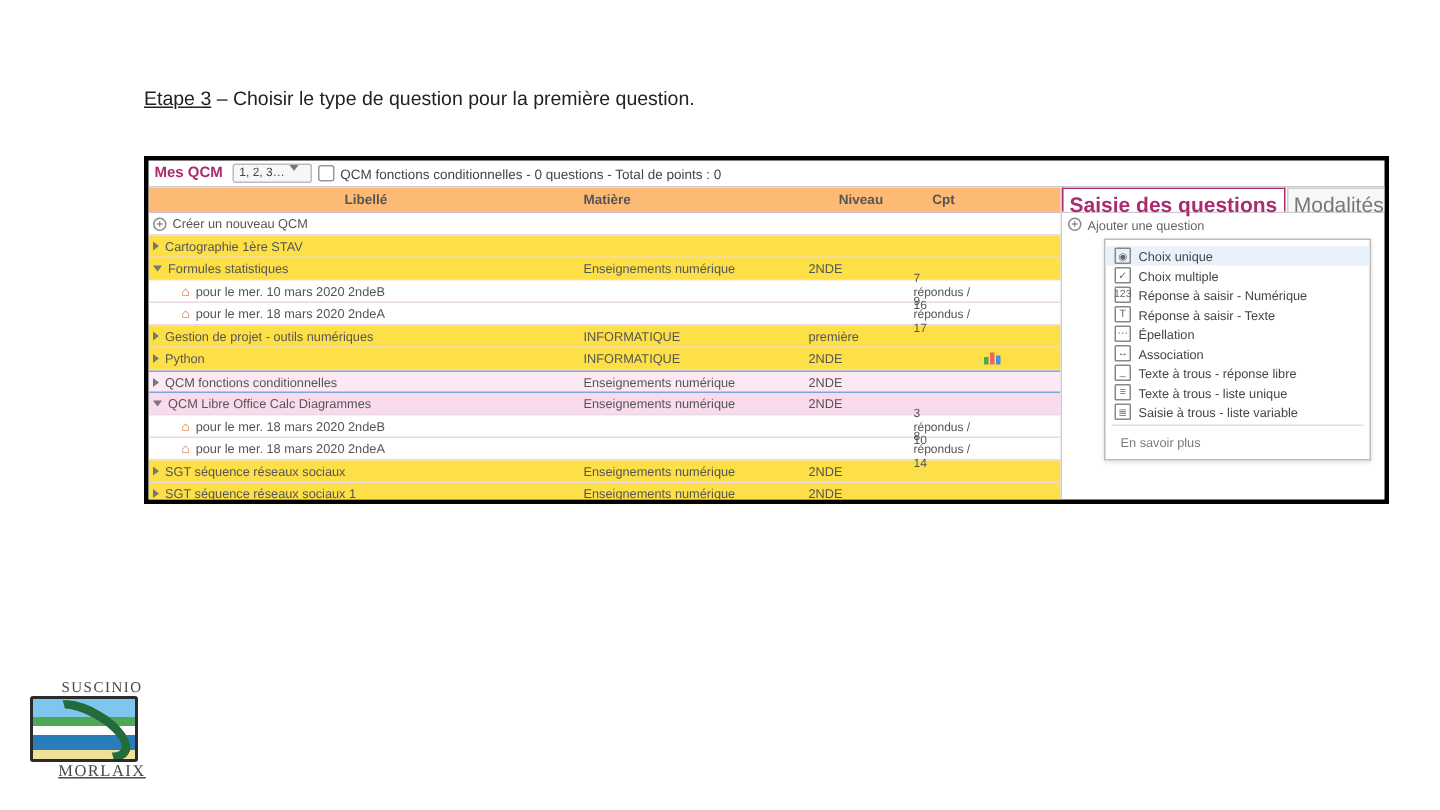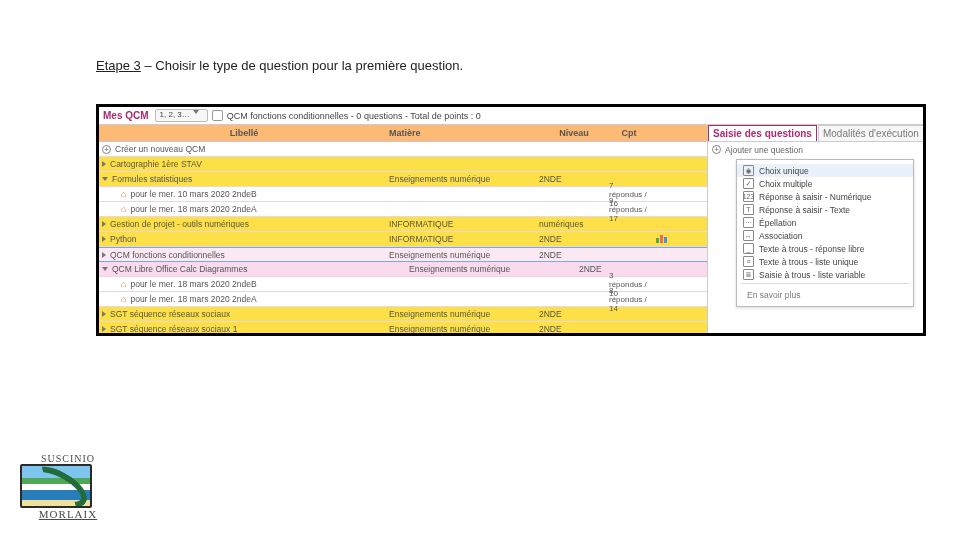--- a/index.html
+++ b/index.html
@@ -104,21 +104,21 @@
     display: flex;
     height: 15px;
     align-items: center;
     border-bottom: 1px solid #e8d8e4;
     font-size: 8.5px;
     color: #555;
     background: #fff;
   }
   .row.pink { background: #fde047; }
   .row.hl { background: #fde9f3; border-top:1px solid #7aa8d8; border-bottom:1px solid #7aa8d8; }
-  .row.hl-strong { background: #f9dbed; gap: 20px; }
+  .row.hl-strong { background: #f9dbed; }
   .c-lib { width: 290px; display:flex; align-items:center; padding-left:3px; }
   .c-lib.indent { padding-left: 22px; }
   .c-mat { width: 150px; }
   .c-niv { width: 70px; }
   .c-cpt { width: 40px; font-size:8px; }
   .c-chart { width: 25px; text-align:center; }
   .tri { display:inline-block; width:0;height:0;border-left:3px solid transparent;border-right:3px solid transparent;border-top:4px solid #777;margin-right:4px; }
   .tri.right { border-top:3px solid transparent;border-bottom:3px solid transparent;border-left:4px solid #777;border-right:0; }
   .plusc { display:inline-block;width:9px;height:9px;border:1px solid #888;border-radius:50%;font-size:8px;line-height:8px;text-align:center;margin-right:4px;color:#666; }
   .home-ico { color:#c8682c; margin-right:4px; font-size:9px; }
@@ -130,21 +130,21 @@
   }
   .chart-ico::before { left:0;height:5px;background:#4faa4f; }
   .chart-ico::after { left:4px;height:8px;background:#e66; }
   .chart-ico span { position:absolute;left:8px;bottom:0;width:3px;height:6px;background:#4b90d9; }
 
   
   .r-tabs {
     display:flex;
     height:17px;
     border-bottom:1px solid #ccc;
-    font-size:10px;
+    font-size:14px;
     align-items:stretch;
   }
   .r-tab {
     padding:2px 4px;
     border:1px solid #ccc;
     border-bottom:none;
     margin-right:1px;
     color:#777;
     background:#f7f7f7;
     white-space:nowrap;
@@ -270,21 +270,21 @@
         <div class="c-mat"></div>
           <div class="c-niv"></div>
         <div class="c-cpt">9 répondus / 17</div>
       </div>
       <div class="row pink">
         <div class="c-lib">
             <span class="tri right"></span>
             <span>Gestion de projet - outils numériques</span>
           </div>
         <div class="c-mat">INFORMATIQUE</div>
-        <div class="c-niv">numériques</div>
+        <div class="c-niv">première</div>
       </div>
       <div class="row pink">
         <div class="c-lib">
             <span class="tri right"></span>
             <span>Python</span>
           </div>
         <div class="c-mat">INFORMATIQUE</div>
         <div class="c-niv">2NDE</div>
         <div class="c-cpt"></div>
         <div class="c-chart"><span class="chart-ico"><span></span></span></div>

